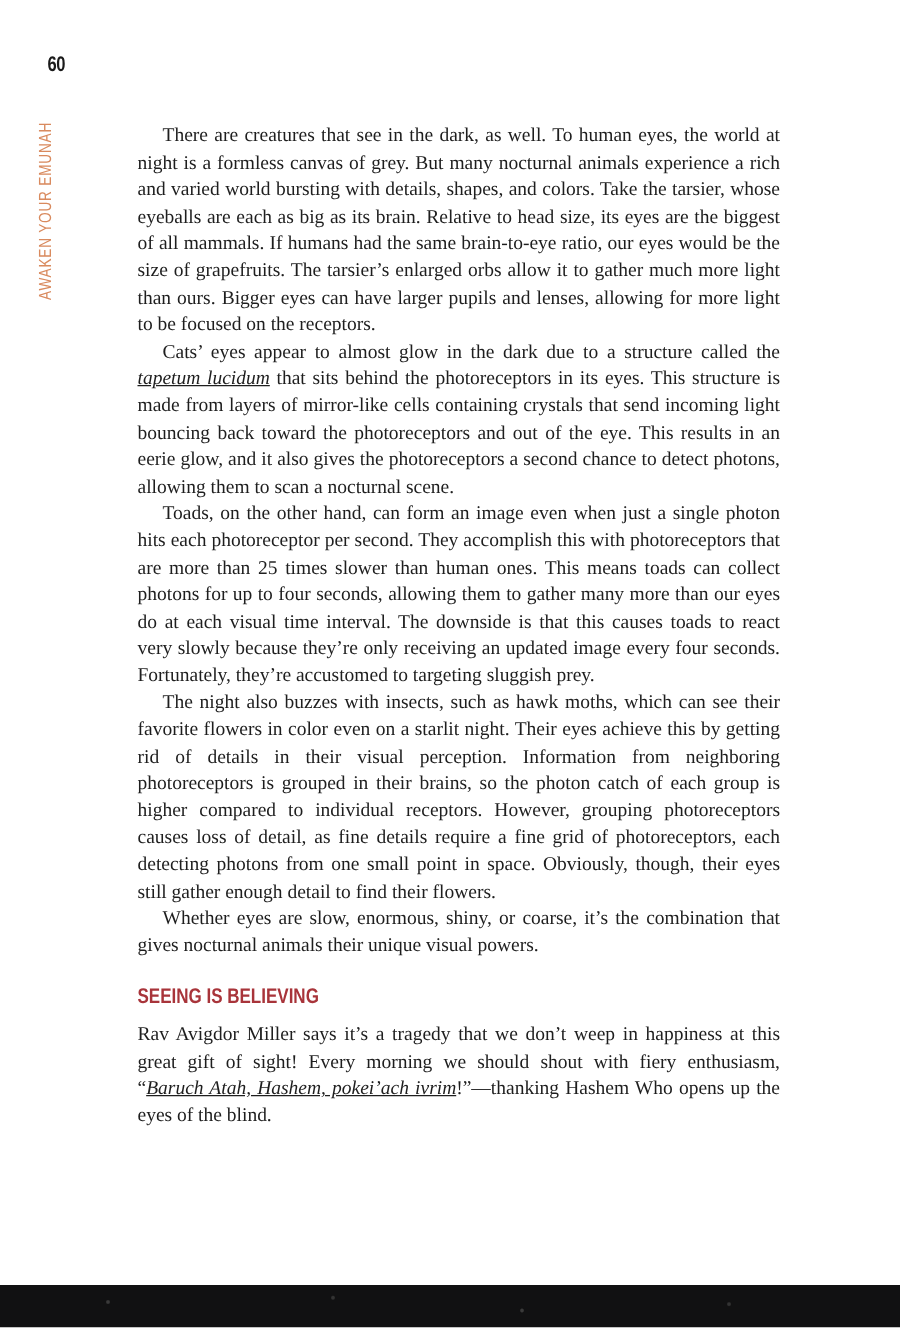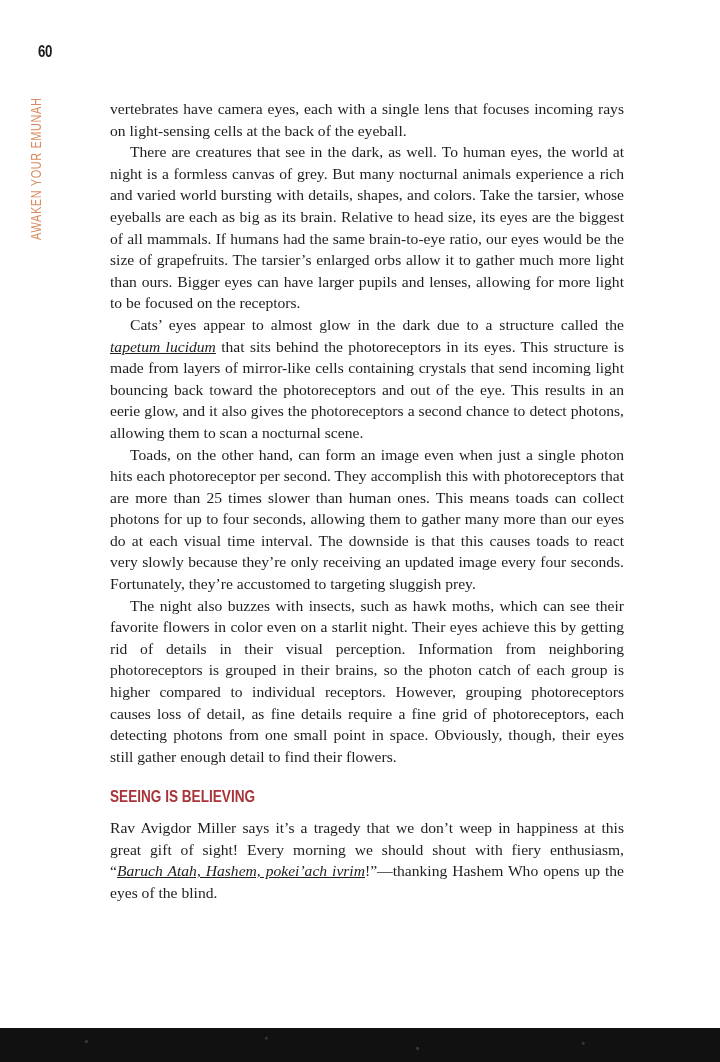--- a/index.html
+++ b/index.html
@@ -54,24 +54,24 @@
 </head>
 <body>
 
 <div class="page-number">60</div>
 
 <div class="running-title">
   <span>AWAKEN YOUR EMUNAH</span>
 </div>
 
 <div class="body-text">
-  <p class="no-indent"><span>vertebrates have camera eyes, each with a single lens that focuses incoming rays on light-sensing cells at the back of the eyeball.</span></p>
   <p><span>There are creatures that see in the dark, as well. To human eyes, the world at night is a formless canvas of grey. But many nocturnal animals experience a rich and varied world bursting with details, shapes, and colors. Take the tarsier, whose eyeballs are each as big as its brain. Relative to head size, its eyes are the biggest of all mammals. If humans had the same brain-to-eye ratio, our eyes would be the size of grapefruits. The tarsier’s enlarged orbs allow it to gather much more light than ours. Bigger eyes can have larger pupils and lenses, allowing for more light to be focused on the receptors.</span></p>
   <p><span>Cats’ eyes appear to almost glow in the dark due to a structure called the </span><em>tapetum lucidum</em><span> that sits behind the photoreceptors in its eyes. This structure is made from layers of mirror-like cells containing crystals that send incoming light bouncing back toward the photoreceptors and out of the eye. This results in an eerie glow, and it also gives the photoreceptors a second chance to detect photons, allowing them to scan a nocturnal scene.</span></p>
   <p><span>Toads, on the other hand, can form an image even when just a single photon hits each photoreceptor per second. They accomplish this with photoreceptors that are more than 25 times slower than human ones. This means toads can collect photons for up to four seconds, allowing them to gather many more than our eyes do at each visual time interval. The downside is that this causes toads to react very slowly because they’re only receiving an updated image every four seconds. Fortunately, they’re accustomed to targeting sluggish prey.</span></p>
   <p><span>The night also buzzes with insects, such as hawk moths, which can see their favorite flowers in color even on a starlit night. Their eyes achieve this by getting rid of details in their visual perception. Information from neighboring photoreceptors is grouped in their brains, so the photon catch of each group is higher compared to individual receptors. However, grouping photoreceptors causes loss of detail, as fine details require a fine grid of photoreceptors, each detecting photons from one small point in space. Obviously, though, their eyes still gather enough detail to find their flowers.</span></p>
+  <p><span>Whether eyes are slow, enormous, shiny, or coarse, it’s the combination that gives nocturnal animals their unique visual powers.</span></p>
 
   <div class="section-heading">SEEING IS BELIEVING</div>
 
   <p class="no-indent"><span>Rav Avigdor Miller says it’s a tragedy that we don’t weep in happiness at this great gift of sight! Every morning we should shout with fiery enthusiasm, “</span><em>Baruch Atah, Hashem, pokei’ach ivrim</em><span>!”—thanking Hashem Who opens up the eyes of the blind.</span></p>
 </div>
 
 <div class="bottom-band"></div>
 
 </body></html>

